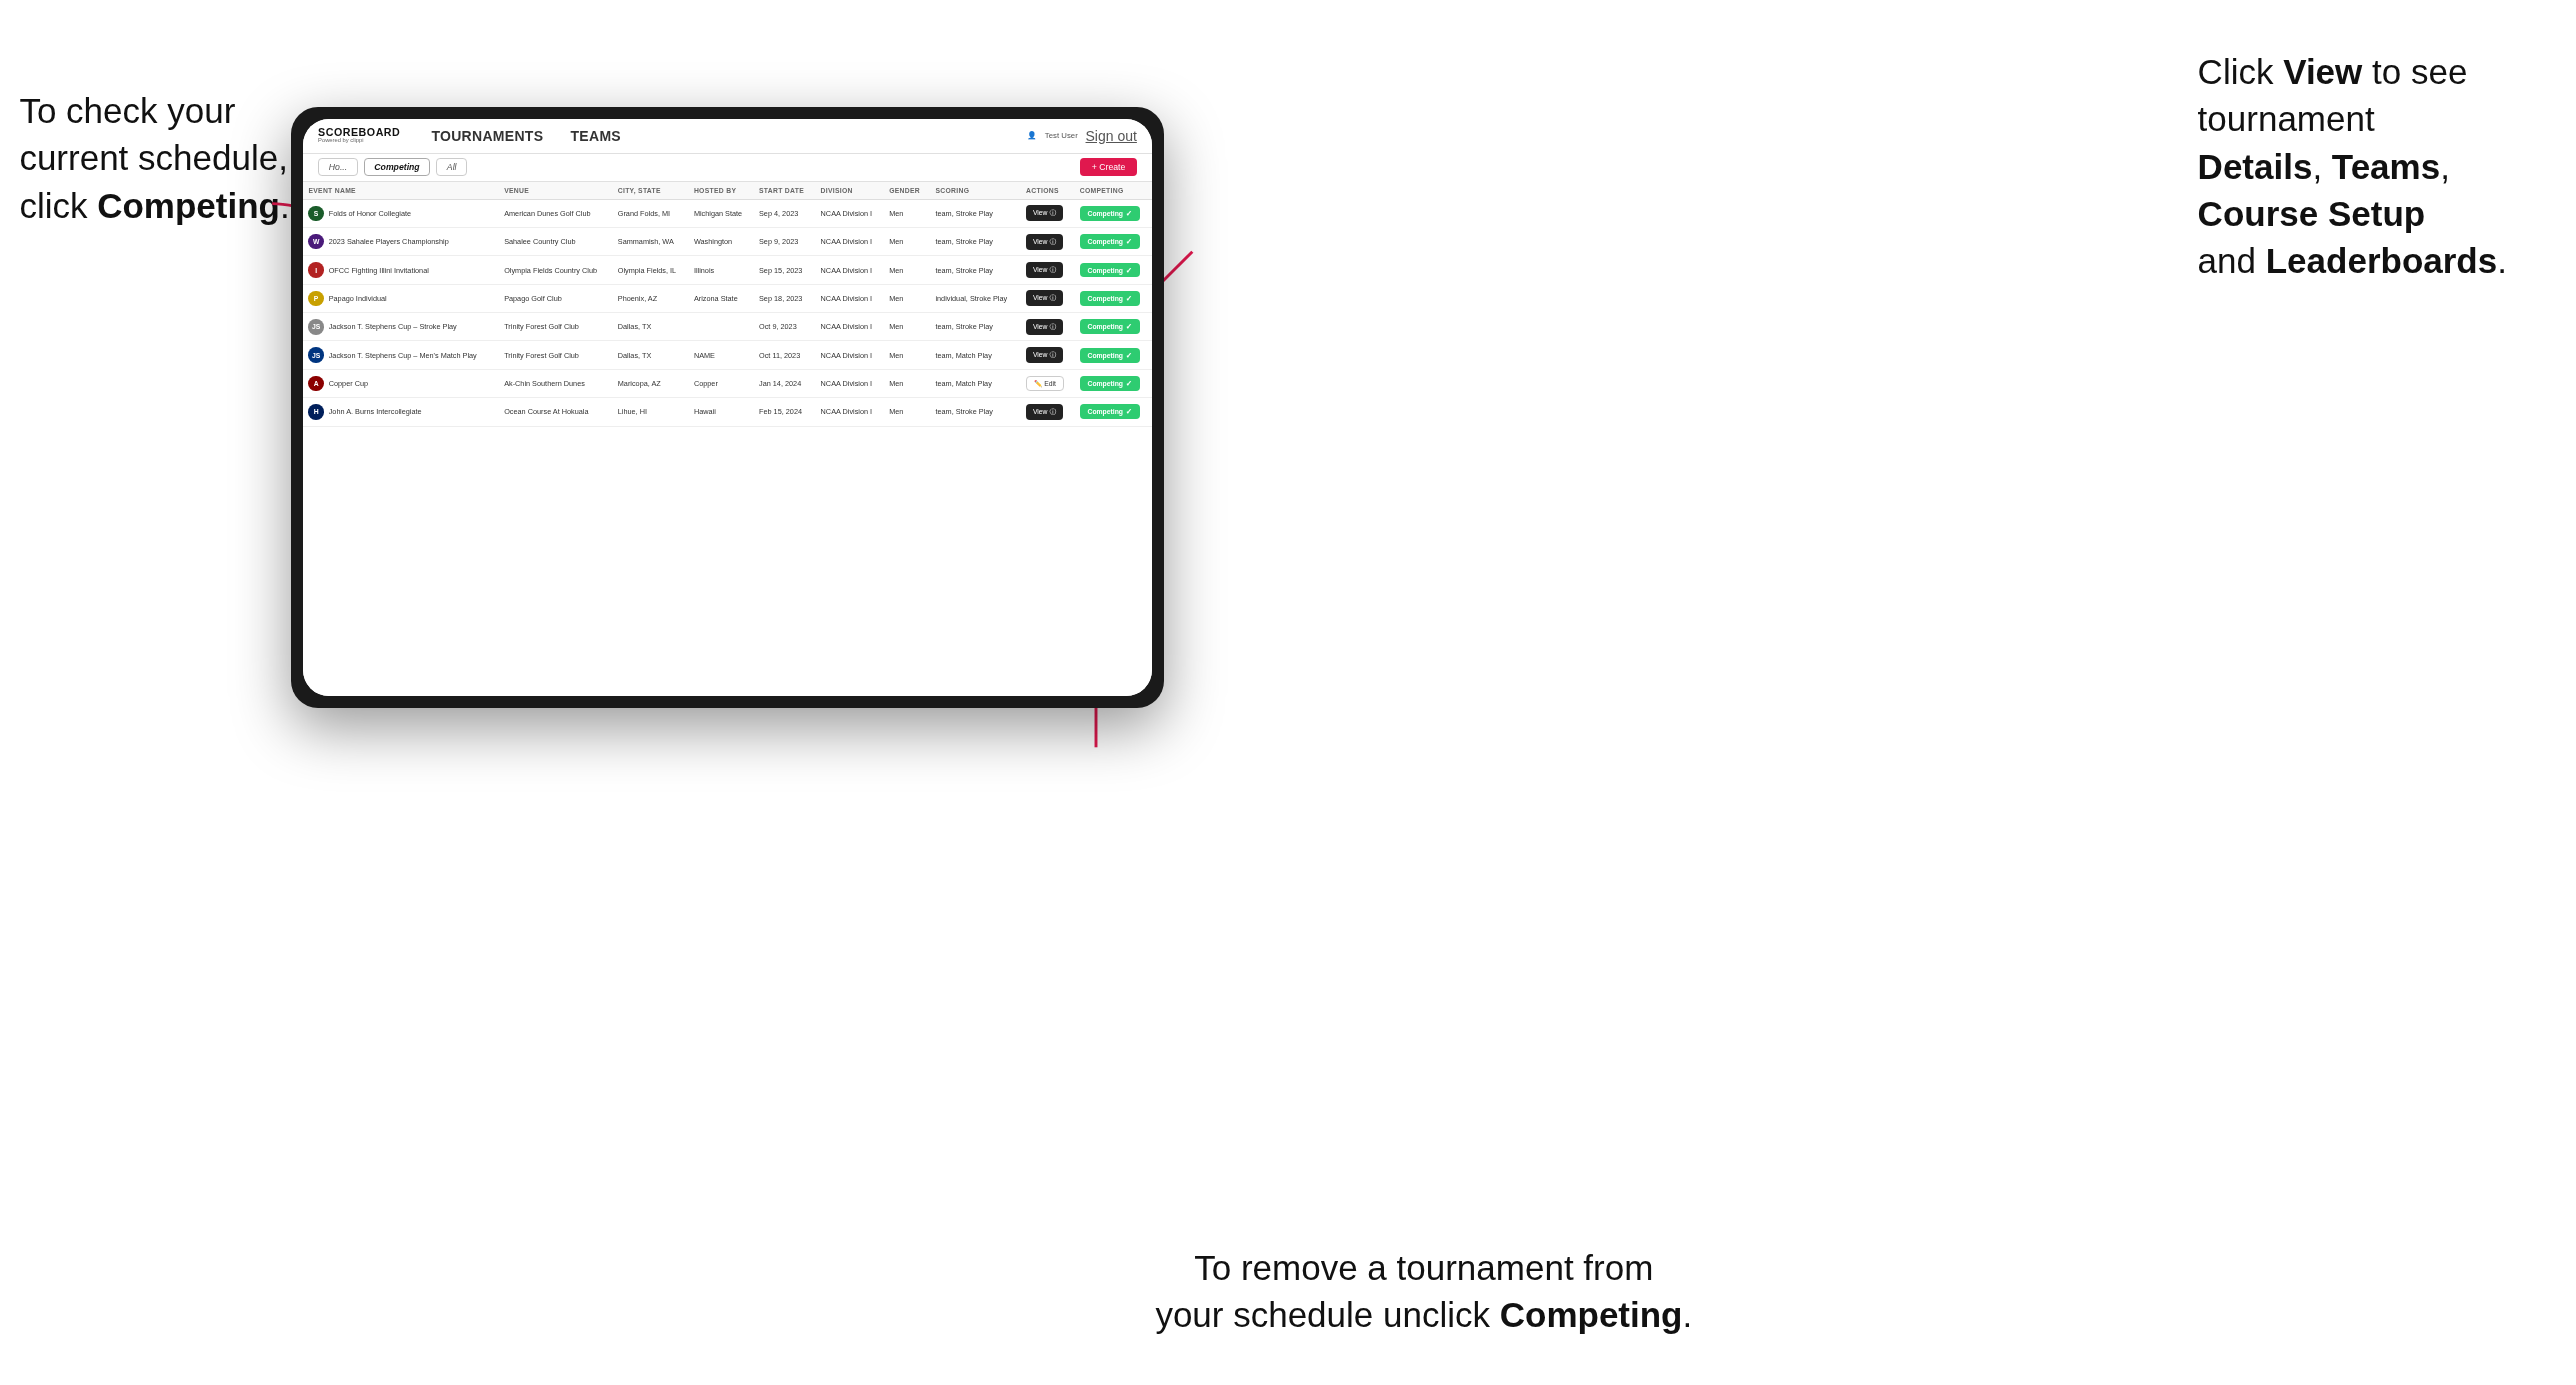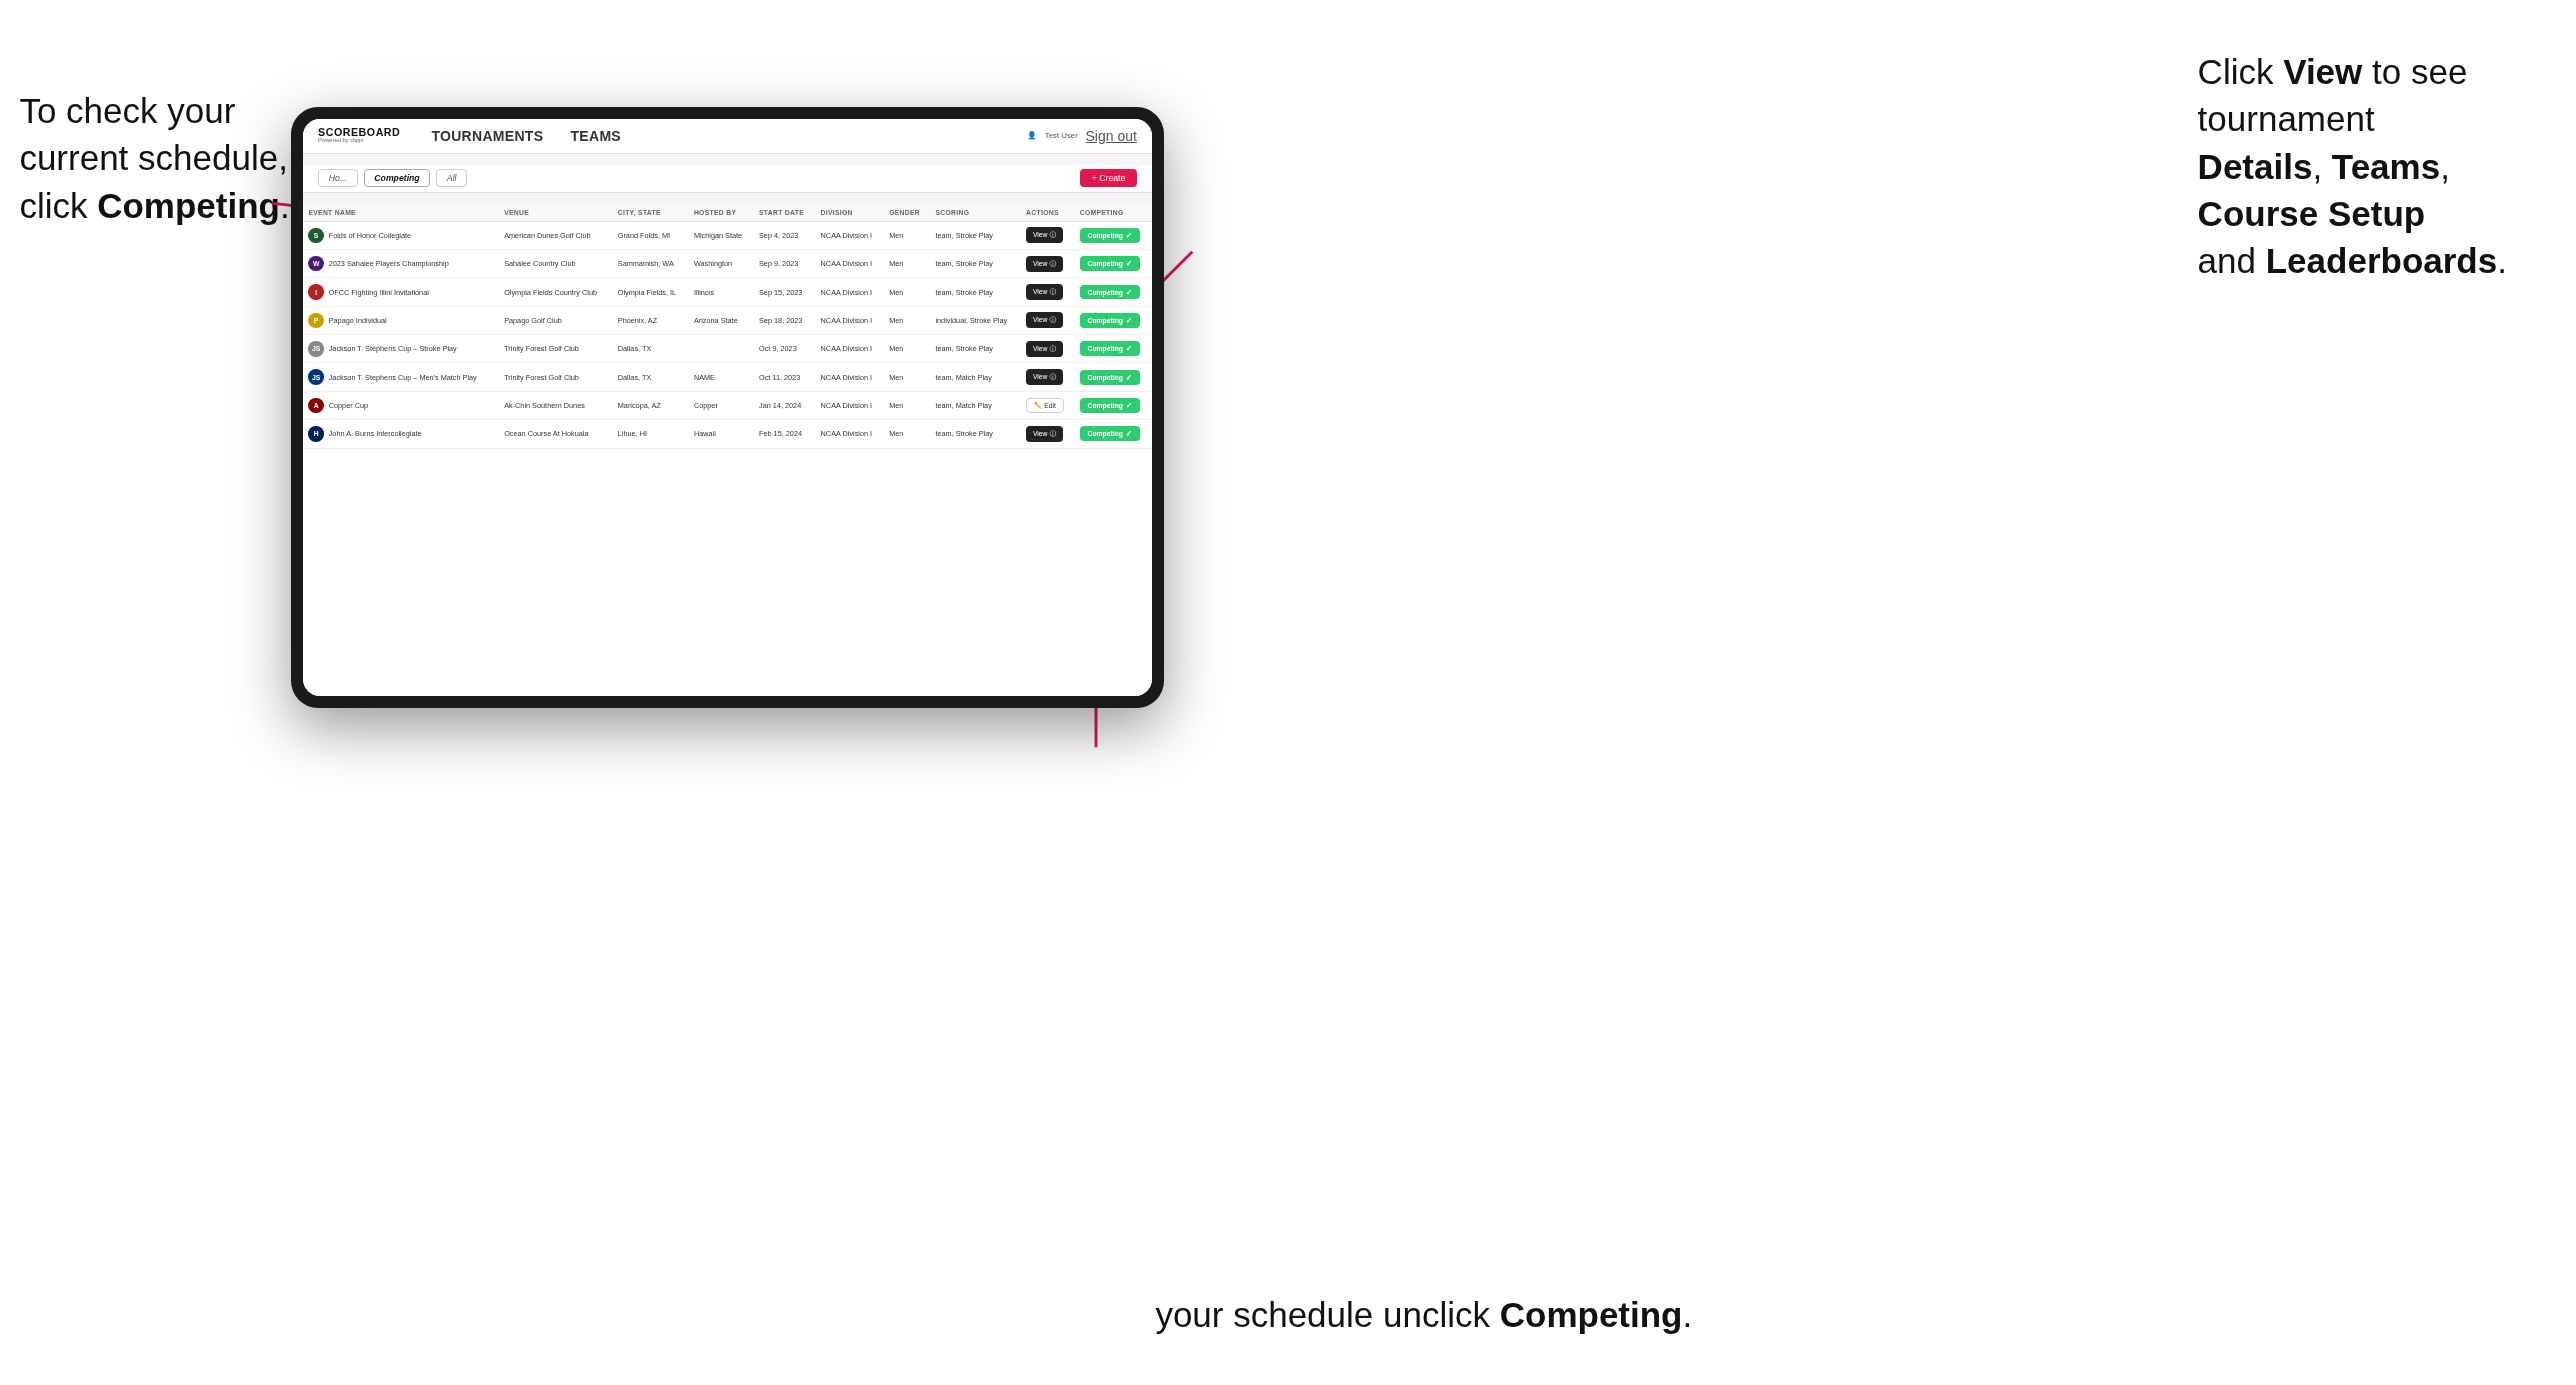--- a/index.html
+++ b/index.html
@@ -49,25 +49,24 @@
       height: 601px;
       background: #1a1a1a;
       border-radius: 27px;
       padding: 11.6px;
       box-shadow: 0 19.4px 58px rgba(0,0,0,0.4);
     }
     .tablet-screen {
       width: 100%;
       height: 100%;
       background: #f5f5f5;
-      border-radius: 17px;
+      border-radius: 26px;
       overflow: hidden;
       display: flex;
       flex-direction: column;
-      gap: 11px;
     }
 
     
     .navbar {
       background: #fff;
       border-bottom: 1px solid #e0e0e0;
       padding: 0 15.5px;
       height: 35px;
       display: flex;
       align-items: center;
@@ -286,21 +285,21 @@
 
 <div class="annotation annotation-top-right">
   <span>Click </span><strong>View</strong><span> to see</span><br>
   <span>tournament</span><br>
   <strong>Details</strong><span>, </span><strong>Teams</strong><span>,</span><br>
   <strong>Course Setup</strong><br>
   <span>and </span><strong>Leaderboards</strong><span>.</span>
 </div>
 
 <div class="annotation annotation-bottom-center">
-  <br>
+  <span>To remove a tournament from</span><br>
   <span>your schedule unclick </span><strong>Competing</strong><span>.</span>
 </div>
 
 <svg class="arrow-svg pink-arrow" style="position:absolute;left:262px;top:194px;width:291px;height:116px;" viewBox="0 0 300 120">
   <path d="M 10,10 C 60,10 150,60 220,80" stroke="#e0184e" stroke-width="3.5" fill="none"></path>
   <polygon points="220,74 230,84 216,88" fill="#e0184e"></polygon>
 </svg>
 
 <svg class="arrow-svg pink-arrow" style="position:absolute;left:1018px;top:242px;width:194px;height:116px;" viewBox="0 0 200 120">
   <path d="M 180,10 C 150,40 120,70 80,110" stroke="#e0184e" stroke-width="3.5" fill="none"></path>

